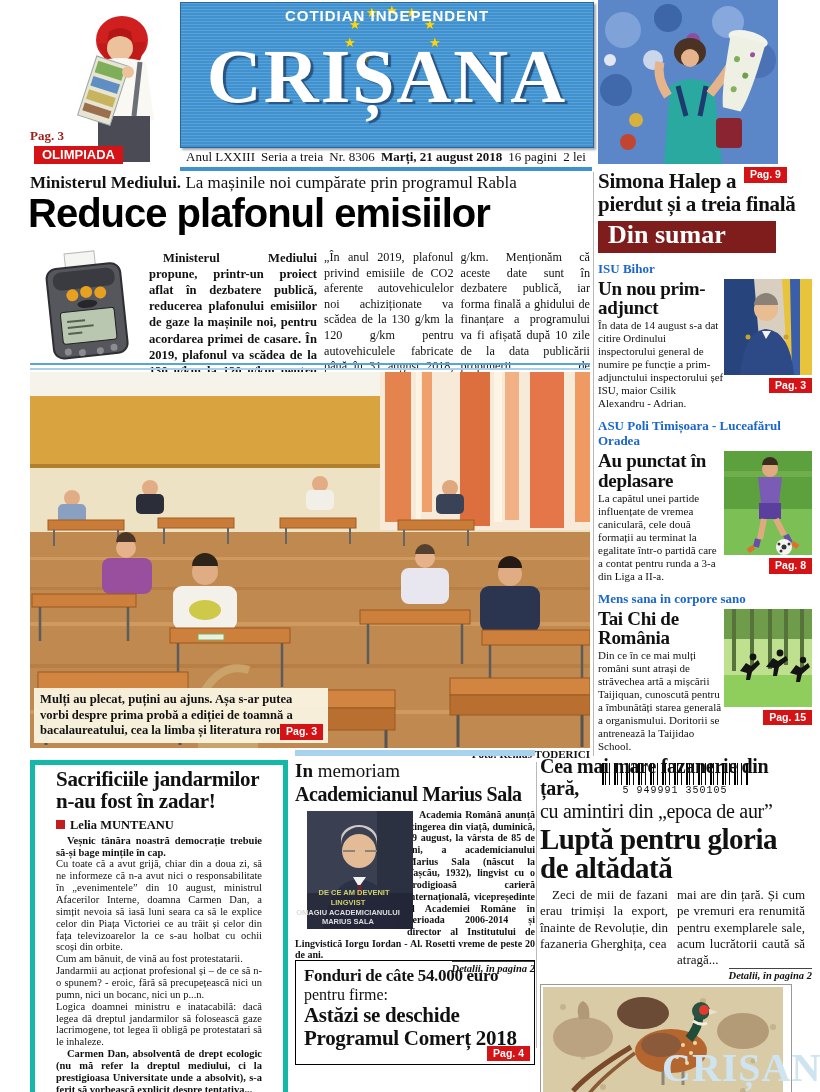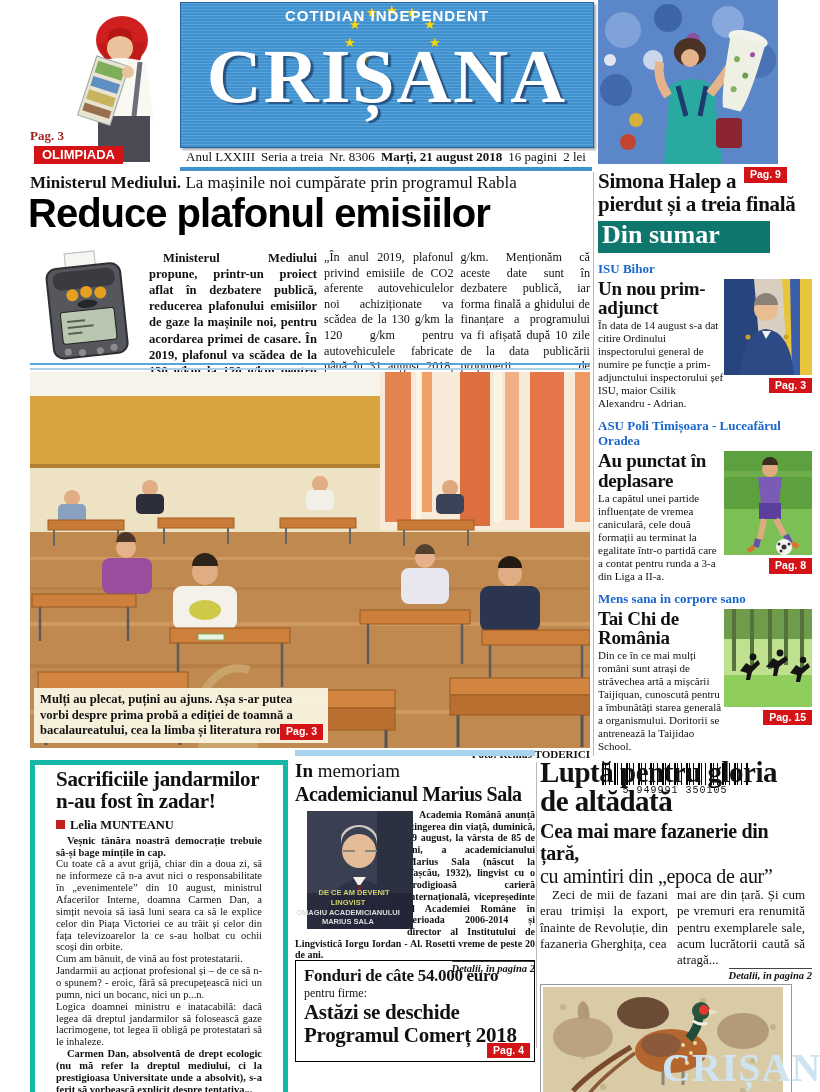--- a/index.html
+++ b/index.html
@@ -39,22 +39,22 @@
   
   #classroom{left:30px;top:372px;width:560px;height:376px;overflow:hidden;}
   #caption{position:absolute;left:4px;bottom:5px;width:282px;background:rgba(249,244,226,.95);
     padding:4px 6px;font:bold 12.6px "Liberation Serif",serif;line-height:1.25;}
   #caption .badge{position:absolute;right:5px;bottom:3px;}
   #foto-credit{left:30px;top:748px;width:560px;text-align:right;
     font:bold 11px "Liberation Serif",serif;}
   
   #sidebar{left:598px;top:170px;width:214px;}
   #halep-head{font:bold 21px "Liberation Serif",serif;line-height:1.1;letter-spacing:-.3px;}
-  #din-sumar{margin-top:5px;width:168px;background:#0f766e;color:#fff;
-    font:bold 26px "Liberation Serif",serif;padding:0 0 3px 4px;line-height:1.1;}
+  #din-sumar{margin-top:5px;width:168px;background:#7f1d1d;color:#fff;
+    font:bold 26px "Liberation Serif",serif;padding:0 0 3px 10px;line-height:1.1;}
   .sb-item{margin-top:9px;}
   .sb-kicker{color:#1a66cc;font-weight:bold;font-size:13px;line-height:1.15;}
   .sb-row{display:flex;margin-top:2px;}
   .sb-left{flex:1;}
   .sb-head{font:bold 19px "Liberation Serif",serif;line-height:1.02;letter-spacing:-.3px;}
   .sb-body{font-size:11px;line-height:1.18;margin-top:2px;}
   .sb-photo{width:88px;text-align:right;}
   .sb-photo svg{display:block;}
   .sb-photo .badge{margin-top:3px;}
   #barcode{margin:10px 0 0 4px;width:146px;text-align:center;}
@@ -77,21 +77,21 @@
   #mem-head{font:bold 20px "Liberation Serif",serif;letter-spacing:-.4px;margin:1px 0 3px;white-space:nowrap;}
   #mem-body{font-weight:bold;font-size:10px;line-height:1.17;text-align:justify;text-indent:12px;}
   #sala-wrap{position:relative;float:left;width:106px;height:118px;margin:2px 6px 1px 0;}
   #sala-overlay{position:absolute;left:0;bottom:2px;width:100%;text-align:center;
     font:bold 7.5px "Liberation Sans",sans-serif;line-height:1.3;color:#ddd;}
   #sala-overlay .l1{color:#cdd06a;}
   
   #funds{left:295px;top:960px;width:240px;border:1px solid #000;padding:5px 8px 14px;
     box-sizing:border-box;position:absolute;}
   #funds .f1{font:bold 17px "Liberation Serif",serif;letter-spacing:-.3px;}
-  #funds .f2{font-size:12px;}
+  #funds .f2{font-size:16px;}
   #funds .f3,#funds .f4{font:bold 21px "Liberation Serif",serif;line-height:1.1;letter-spacing:-.3px;}
   #funds .badge{position:absolute;right:4px;bottom:3px;}
   
   #pheasant{left:540px;top:755px;width:272px;}
   #ph-kicker{font-size:20px;line-height:1.12;letter-spacing:-.3px;}
   #ph-head{font:bold 29px "Liberation Serif",serif;line-height:1.0;letter-spacing:-.5px;margin:3px 0 4px;}
   #ph-cols{display:flex;gap:9px;}
   #ph-cols div{width:128px;font-size:13px;line-height:1.25;}
   #ph-photo{margin-top:3px;width:246px;border:1px solid #999;background:#fff;padding:2px;}
   #watermark{left:662px;top:1044px;font:bold 40px "Liberation Serif",serif;
@@ -469,27 +469,27 @@
 
   <div id="funds">
     <div class="f1">Fonduri de câte 54.000 euro</div>
     <div class="f2">pentru firme:</div>
     <div class="f3">Astăzi se deschide</div>
     <div class="f4">Programul Comerț 2018</div>
     <span class="badge">Pag. 4</span>
   </div>
 
   <div class="abs" id="pheasant">
+    <div id="ph-kicker">
+      <span class="b">Cea mai mare fazanerie din țară,</span><br>
+      <span>cu amintiri din „epoca de aur”</span>
+    </div>
     <div id="ph-head">
       <span>Luptă pentru gloria</span><br>
       <span>de altădată</span>
-    </div>
-    <div id="ph-kicker">
-      <span class="b">Cea mai mare fazanerie din țară,</span><br>
-      <span>cu amintiri din „epoca de aur”</span>
     </div>
     <div id="ph-cols">
       <div class="just" style="text-indent:12px">Zeci de mii de fazani erau trimiși la export, înainte de Revoluție, din fazaneria Gherghița, cea</div>
       <div class="just">mai are din țară. Și cum pe vremuri era renumită pentru exemplarele sale, acum lucrătorii caută să atragă...</div>
     </div>
     <div class="cont">
       <span>Detalii, în pagina 2</span>
     </div>
     <div id="ph-photo">
       <svg width="240" height="118" viewBox="0 0 240 118">

